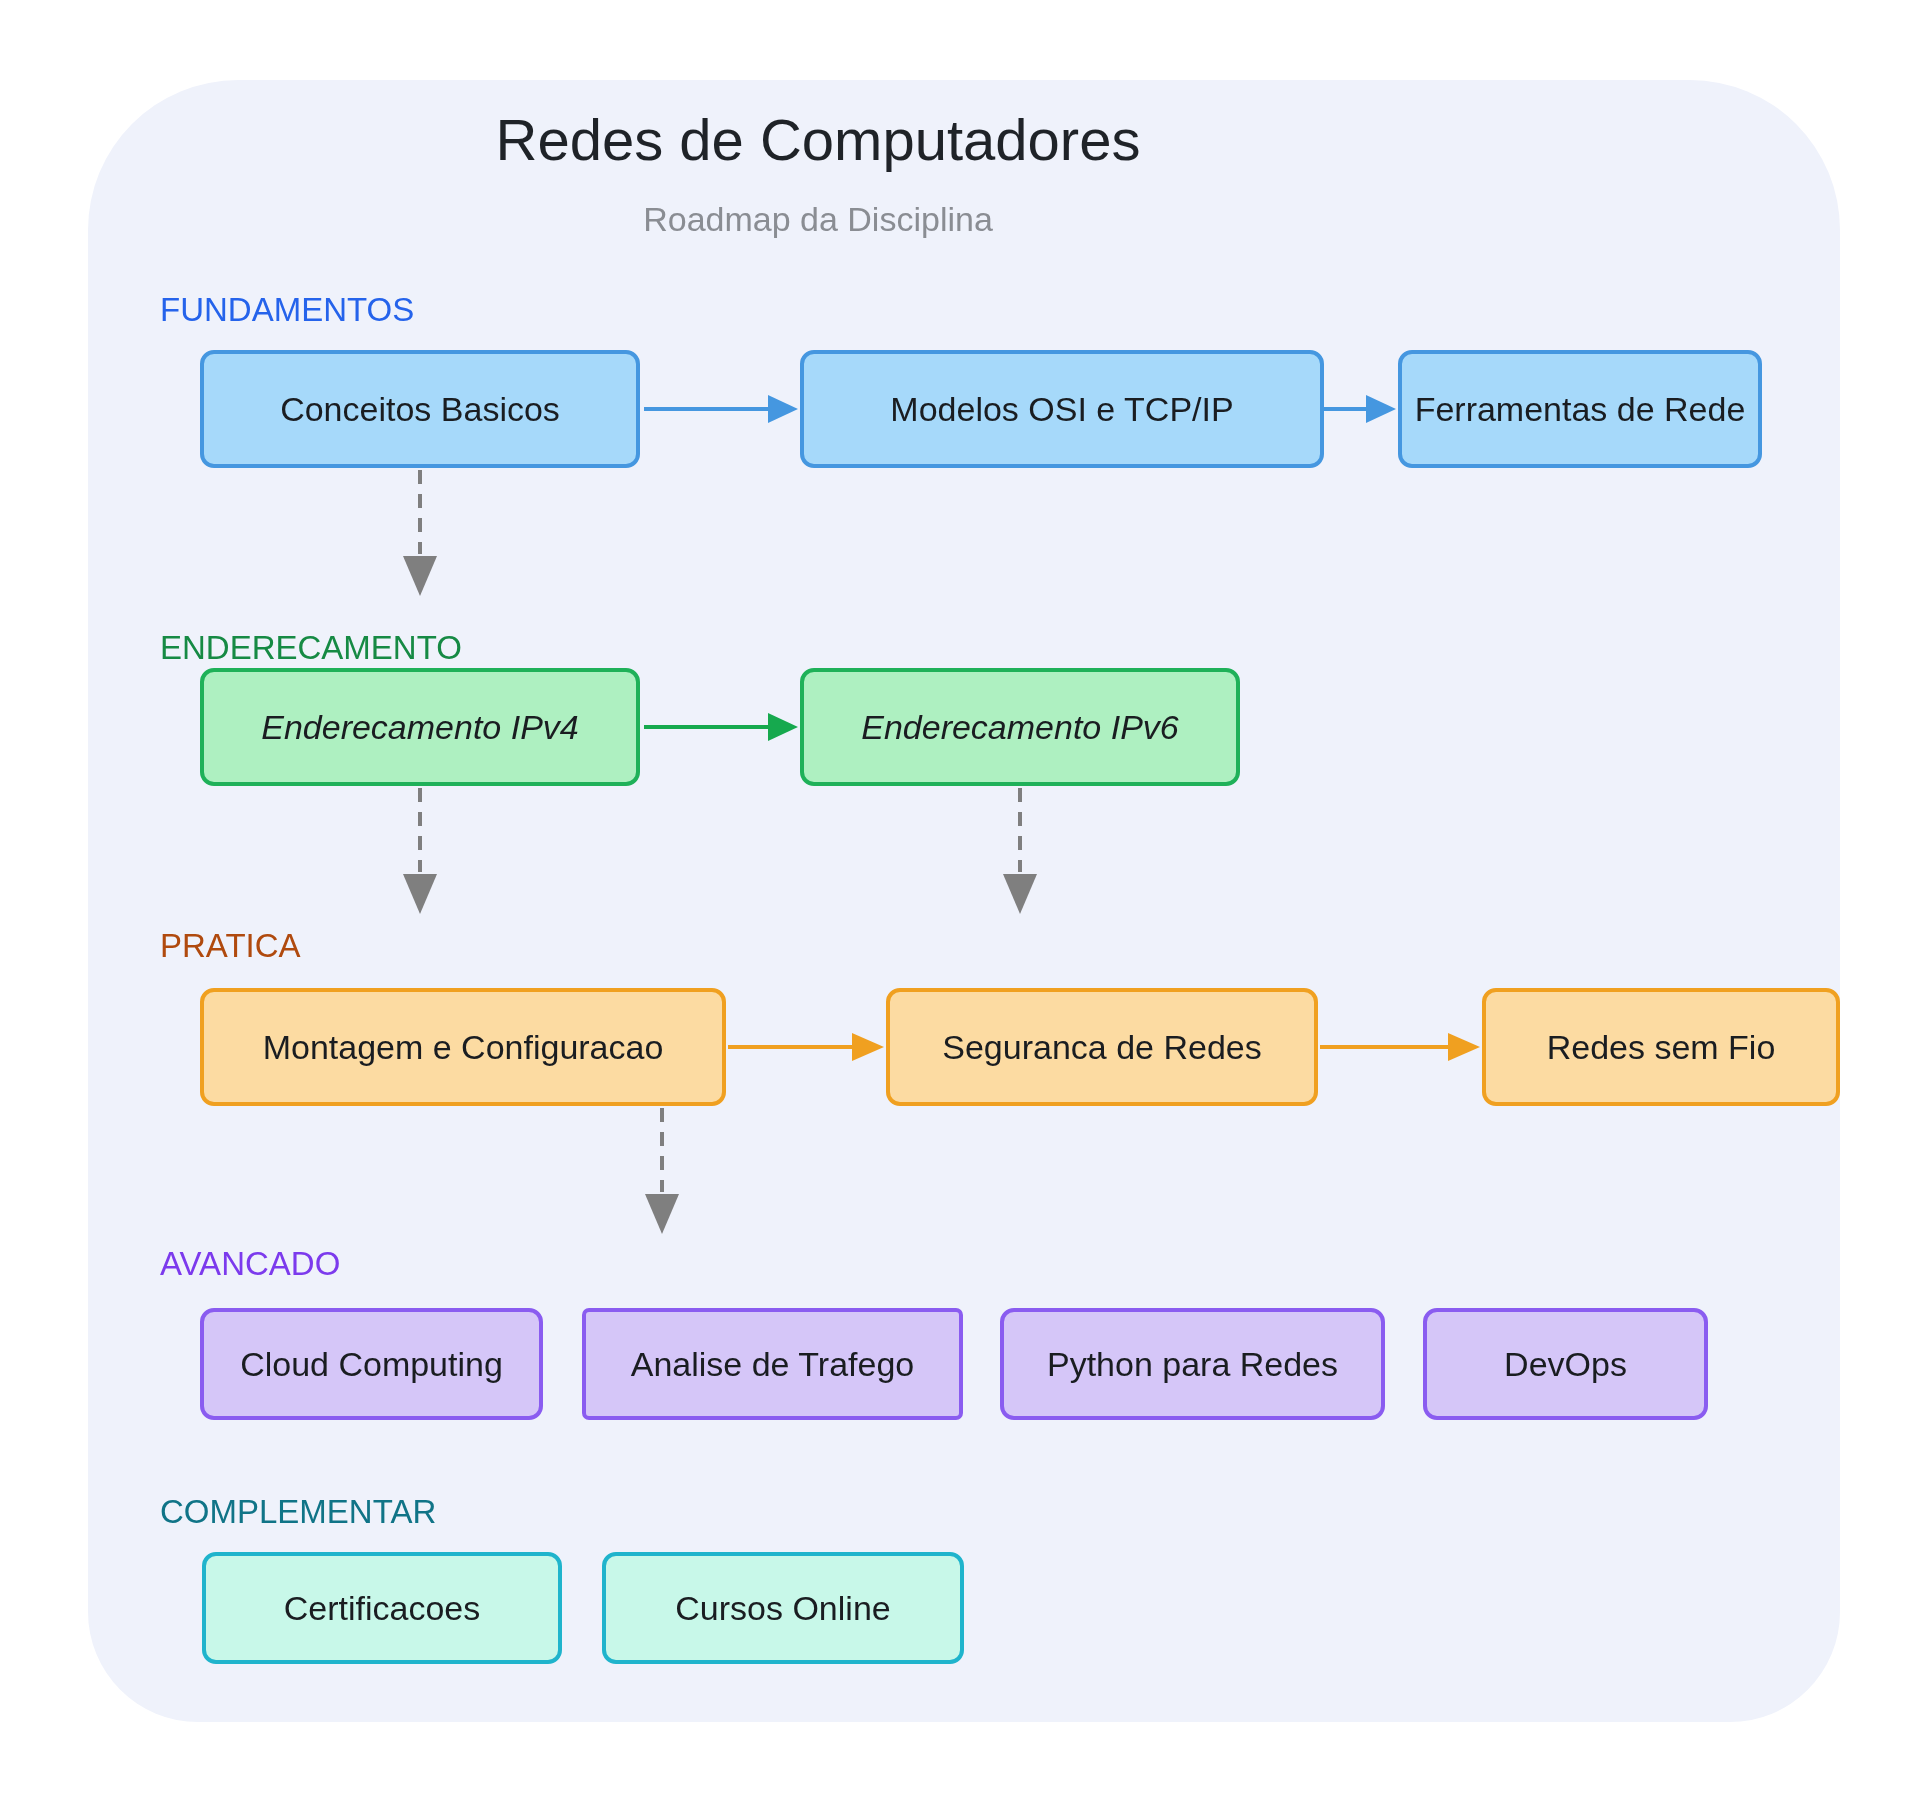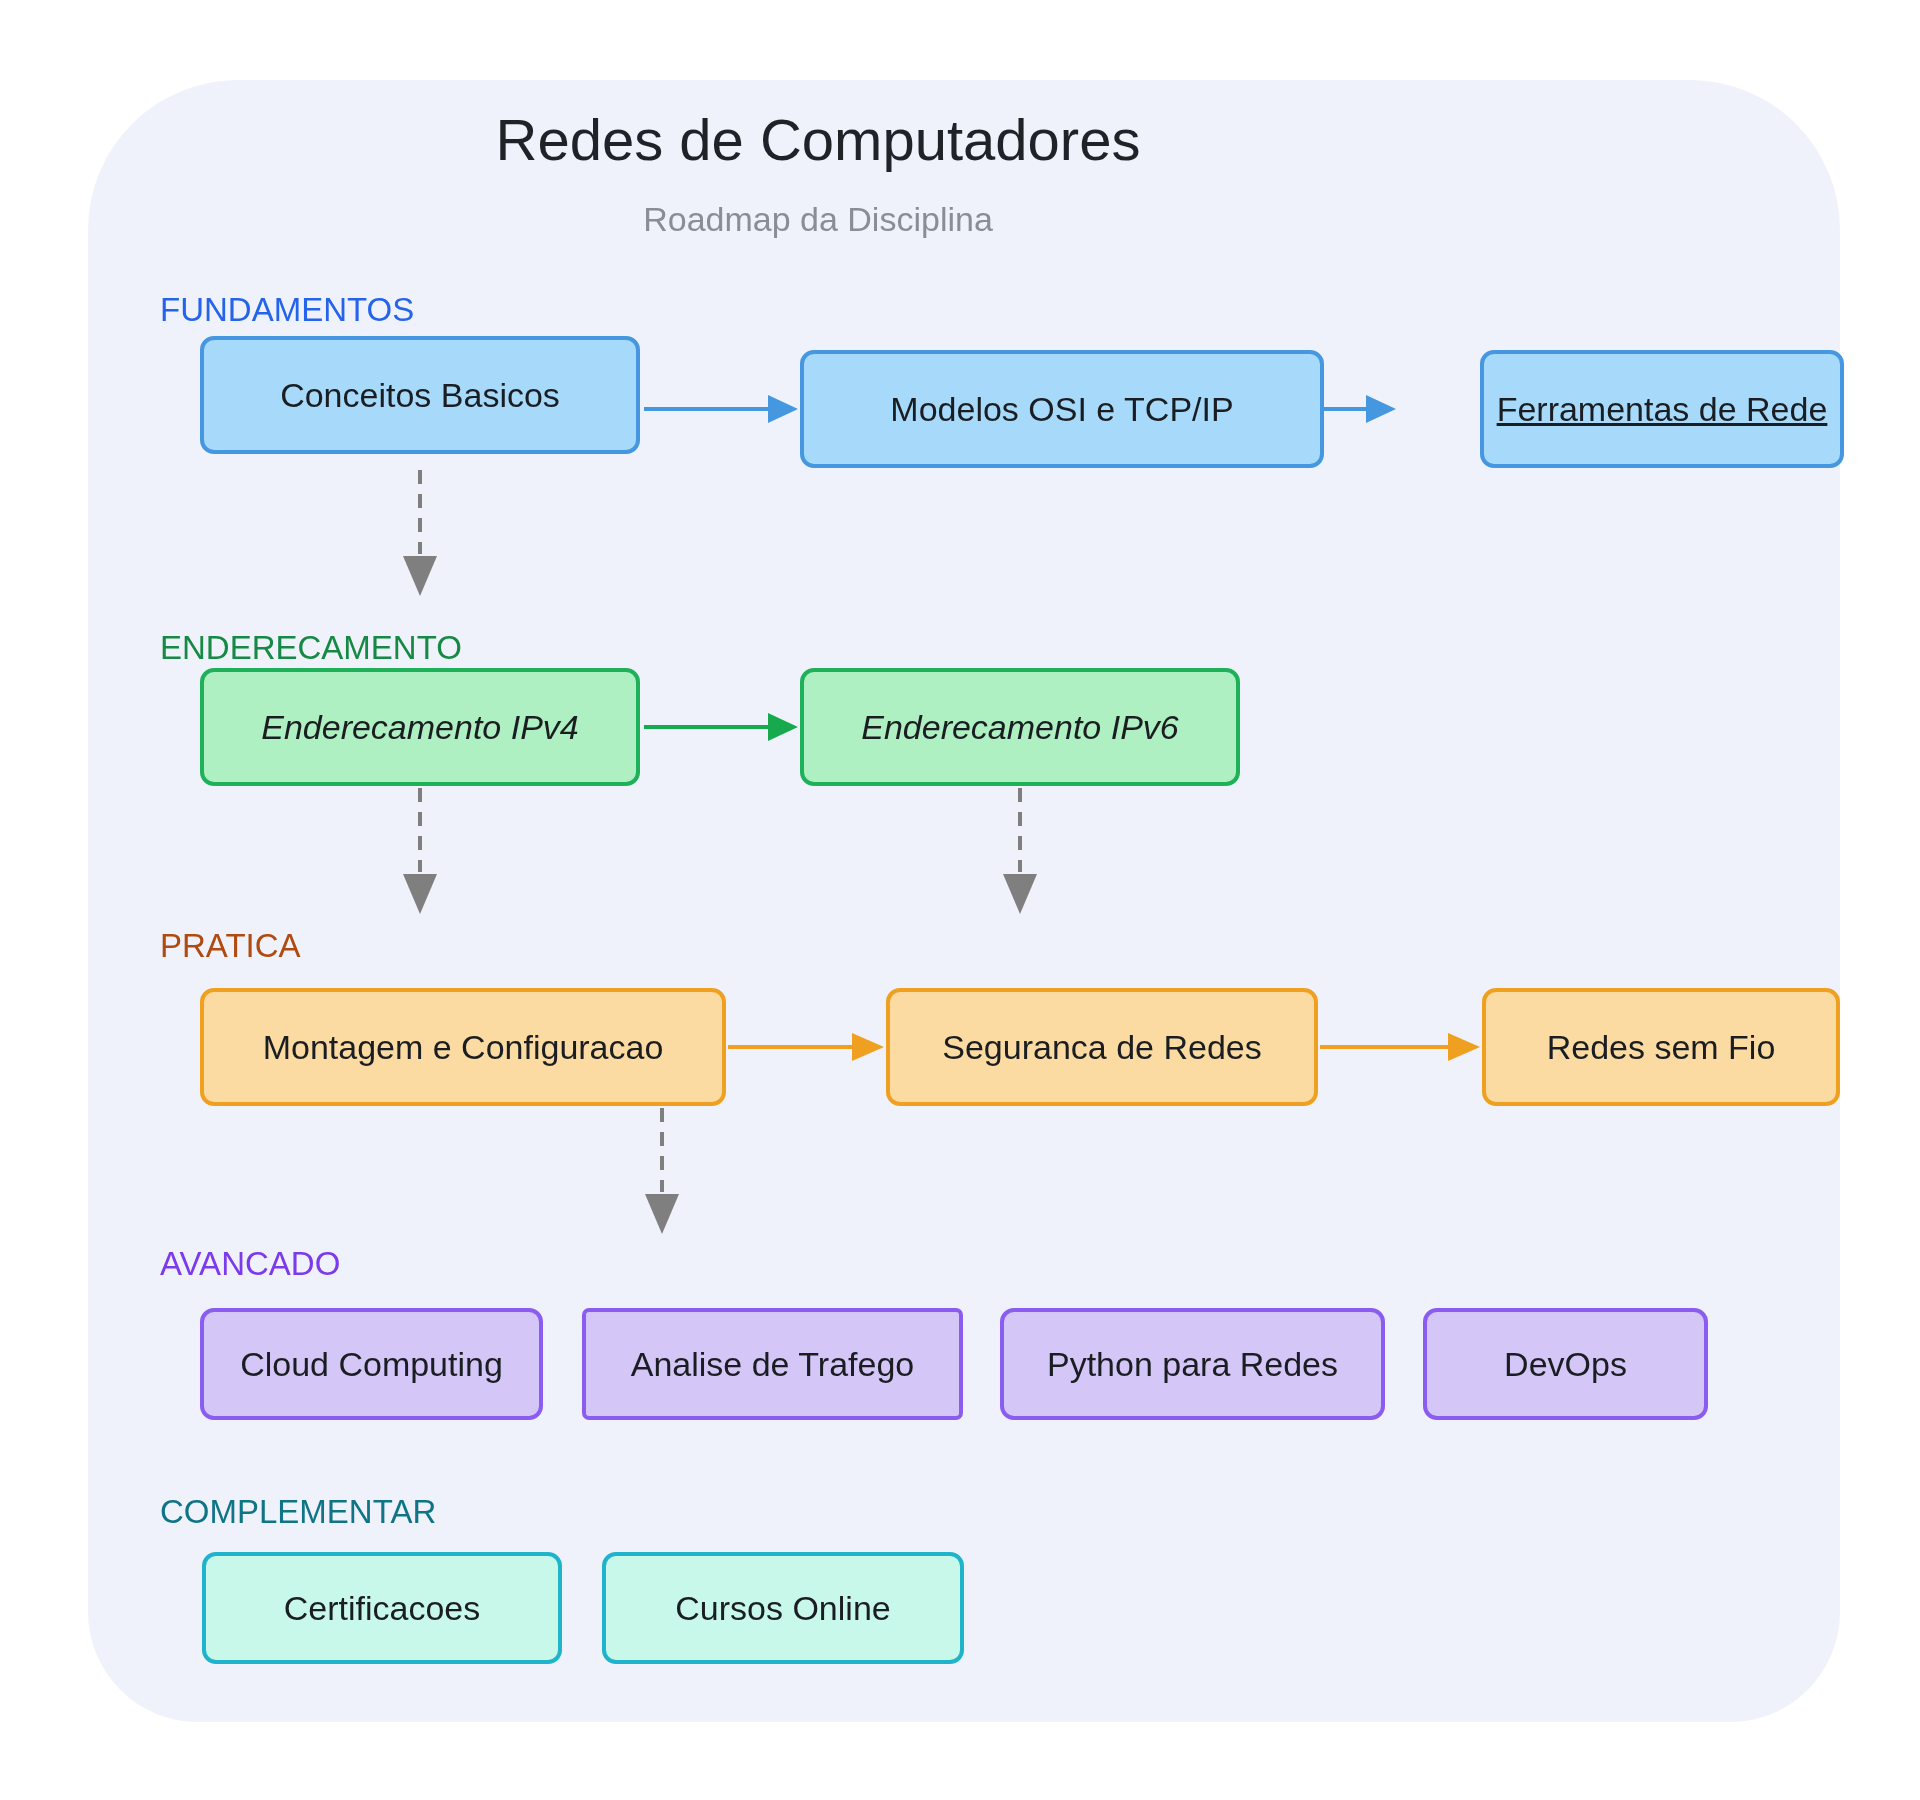--- a/index.html
+++ b/index.html
@@ -106,23 +106,23 @@
     <line class="edge edge-orange" x1="1320" y1="1047" x2="1450" y2="1047"></line>
     <polygon class="head-orange" points="1480,1047 1448,1033 1448,1061"></polygon>
   </g>
 
   <g>
     <line class="edge edge-gray dashed" x1="662" y1="1108" x2="662" y2="1192"></line>
     <polygon class="head-gray" points="662,1234 645,1194 679,1194"></polygon>
   </g>
 </svg>
 
-<div class="node blue" style="left:200px;top:336px;width:440px;height:118px;">Conceitos Basicos</div>
+<div class="node blue" style="left:200px;top:350px;width:440px;height:118px;">Conceitos Basicos</div>
 <div class="node blue" style="left:800px;top:350px;width:524px;height:118px;">Modelos OSI e TCP/IP</div>
-<div class="node blue" style="left:1480px;top:350px;width:364px;height:118px;text-decoration:underline;">Ferramentas de Rede</div>
+<div class="node blue" style="left:1398px;top:350px;width:364px;height:118px;">Ferramentas de Rede</div>
 
 <div class="node green" style="left:200px;top:668px;width:440px;height:118px;font-style:italic;">Enderecamento IPv4</div>
 <div class="node green" style="left:800px;top:668px;width:440px;height:118px;font-style:italic;">Enderecamento IPv6</div>
 
 <div class="node orange" style="left:200px;top:988px;width:526px;height:118px;">Montagem e Configuracao</div>
 <div class="node orange" style="left:886px;top:988px;width:432px;height:118px;">Seguranca de Redes</div>
 <div class="node orange" style="left:1482px;top:988px;width:358px;height:118px;">Redes sem Fio</div>
 
 <div class="node purple" style="left:200px;top:1308px;width:343px;height:112px;text-align:right;">Cloud Computing</div>
 <div class="node purple" style="left:582px;top:1308px;width:381px;height:112px;border-radius:7px;">Analise de Trafego</div>

